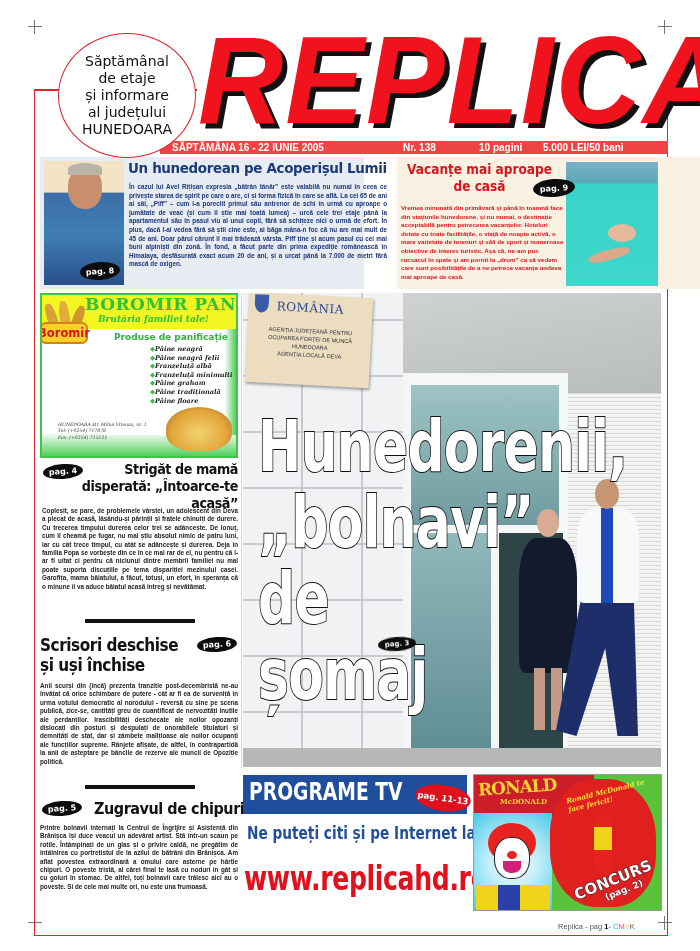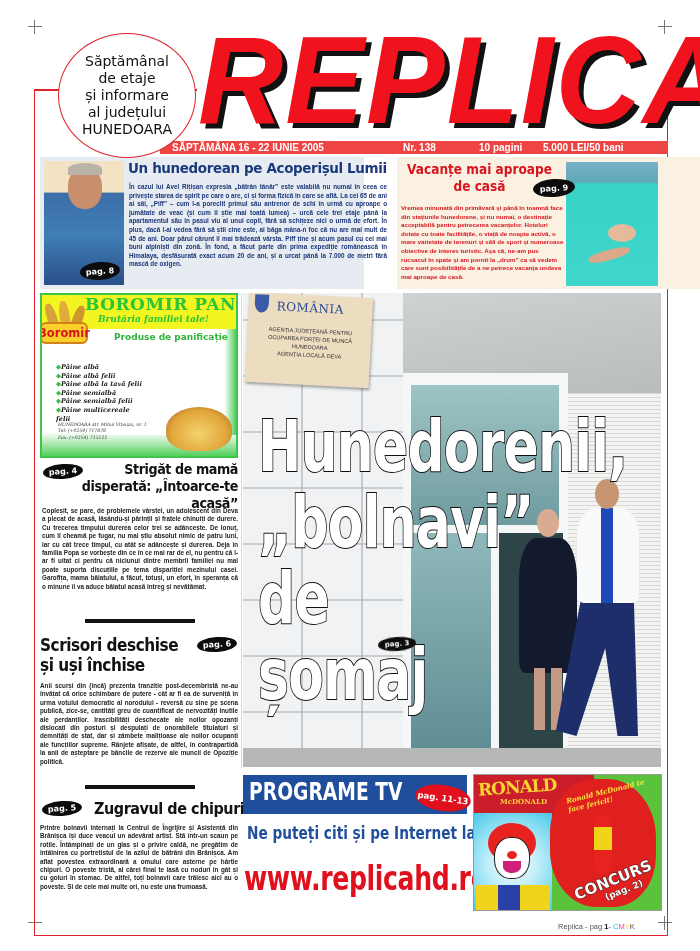--- a/index.html
+++ b/index.html
@@ -191,27 +191,28 @@
 <div class="ad-boromir">
   <div class="band"></div>
   <div class="greenbar"></div>
   <div class="wheat"></div>
   <div class="wheat2"></div>
   <div class="wheat3"></div>
   <div class="brand">BOROMIR PAN</div>
   <div class="slogan">Brutăria familiei tale!</div>
   <div class="logo-box">Boromir</div>
   <div class="subhead">Produse de panificație</div>
-  <ul class="list-left">
-    <li>Pâine albă</li>
-    <li>Pâine albă felii</li>
-    <li>Pâine albă la tavă felii</li>
-    <li>Pâine semialbă</li>
-    <li>Pâine semialbă felii</li>
-    <li>Pâine multicereale felii</li>
+  <ul class="list-right">
+    <li>Pâine neagră</li>
+    <li>Pâine neagră felii</li>
+    <li>Franzeluță albă</li>
+    <li>Franzeluță minimulti</li>
+    <li>Pâine graham</li>
+    <li>Pâine tradițională</li>
+    <li>Pâine floare</li>
   </ul>
   <div class="contact">
     <div>HUNEDOARA str. Mihai Viteazu, nr. 1</div>
     <div>Tel: (+0254) 717878</div>
     <div>Fax: (+0254) 715121</div>
   </div>
   <div class="basket"></div>
 </div>
 
 <div class="col-divider"></div>

